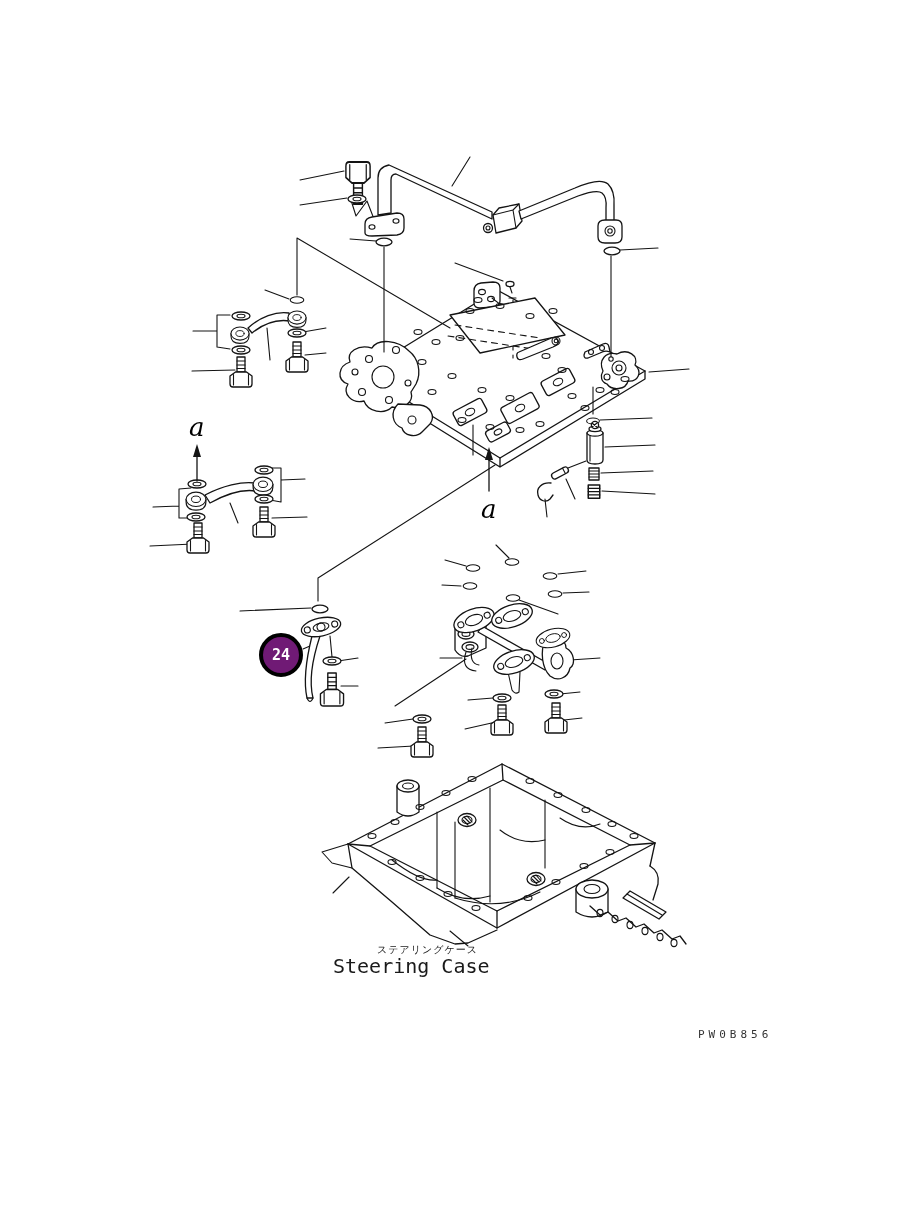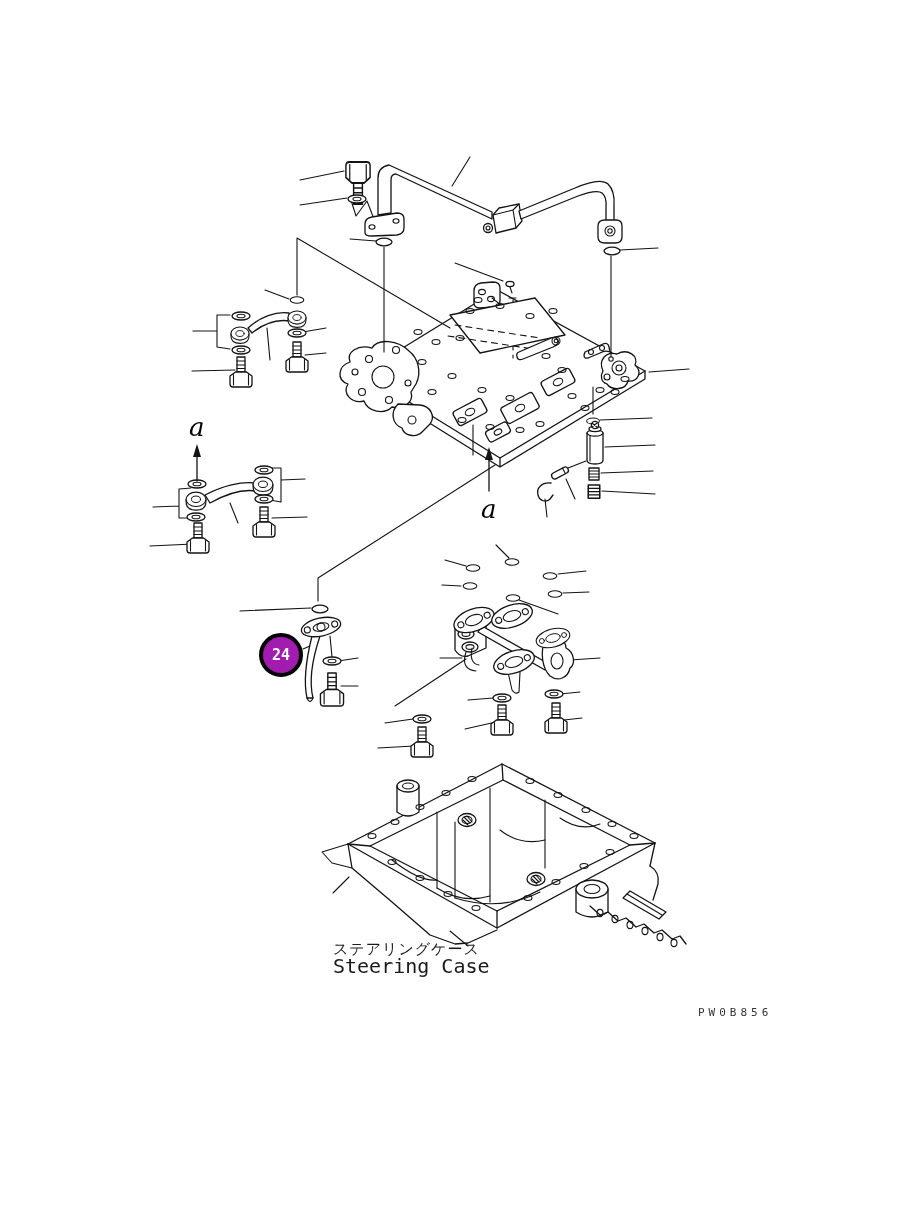--- a/index.html
+++ b/index.html
@@ -9,23 +9,23 @@
   .ln{fill:none;stroke:#141414;stroke-width:1.3;stroke-linecap:round;stroke-linejoin:round;}
   .fw{fill:#ffffff;stroke:#141414;stroke-width:1.3;stroke-linejoin:round;}
   .dash{stroke-dasharray:6 5;}
   .thin{stroke-width:1.1;}
   #callout-24{position:absolute;left:259px;top:633px;width:36px;height:36px;border-radius:50%;
       border:4px solid #000;display:flex;align-items:center;justify-content:center;
       font-size:15px;font-weight:bold;}
   .marker-a{position:absolute;font-family:"DejaVu Serif","Liberation Serif",serif;
       font-style:italic;font-size:26px;line-height:26px;}
   #caption{position:absolute;left:333px;top:941px;line-height:17px;color:#1a1a1a;}
-  #caption .jp{font-size:15px;letter-spacing:1px;}
+  #caption .jp{font-size:10px;letter-spacing:1px;margin-left:44px;}
   #caption .en{font-size:20px;}
-  #drawing-number{position:absolute;left:698px;top:1006px;font-size:11px;letter-spacing:4px;color:#333;}
+  #drawing-number{position:absolute;left:698px;top:1028px;font-size:11px;letter-spacing:4px;color:#333;}
 </style>
 </head>
 <body>
 
 <div id="stage" style="background: rgb(255, 255, 255);">
 
 <svg width="915" height="1214" viewBox="0 0 915 1214">
 <defs>
   <g id="def-bolt">
     <path class="fw" d="M-4,0 h8 v15 h-8 z"></path>
@@ -374,21 +374,21 @@
   <path class="ln thin" d="M385,723 L413,719 M378,748 L414,746 M468,700 L493,698 M465,729 L496,722 M560,694 L580,692 M564,720 L582,718"></path>
   <use href="#def-washer" transform="translate(422,719)"></use>
   <use href="#def-washer" transform="translate(502,698)"></use>
   <use href="#def-washer" transform="translate(554,694)"></use>
   <use href="#def-bolt" transform="translate(422,727)"></use>
   <use href="#def-bolt" transform="translate(502,705)"></use>
   <use href="#def-bolt" transform="translate(556,703)"></use>
 </g>
 </svg>
 
-<div id="callout-24" style="background: #a21caf; border-color: rgb(0, 0, 0); color: rgb(255, 255, 255);">
+<div id="callout-24" style="background: #701a75; border-color: rgb(0, 0, 0); color: rgb(255, 255, 255);">
   <span>24</span>
 </div>
 
 <div class="marker-a" style="left:189px;top:414px;">a</div>
 <div class="marker-a" style="left:481px;top:496px;">a</div>
 
 <div id="caption">
   <div class="jp">ステアリングケース</div>
   <div class="en">Steering Case</div>
 </div>

